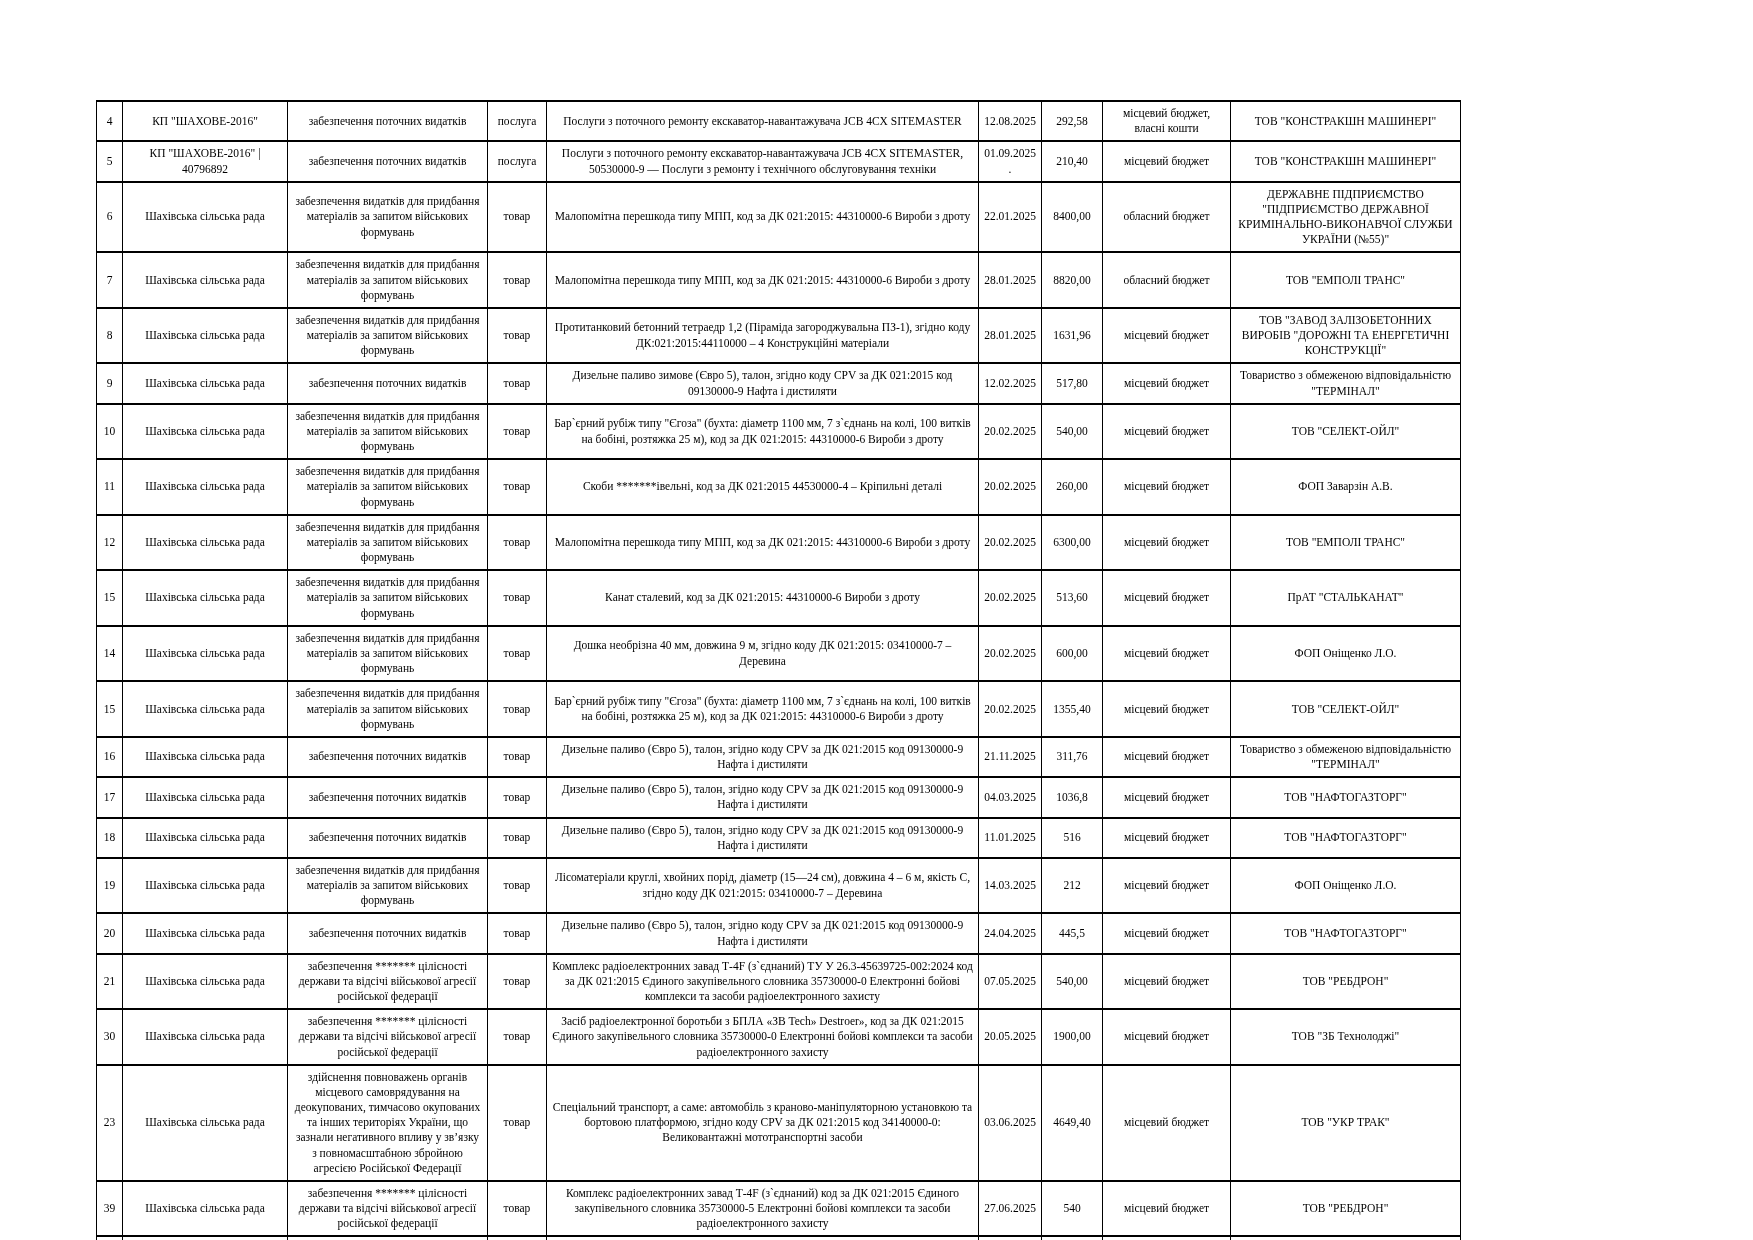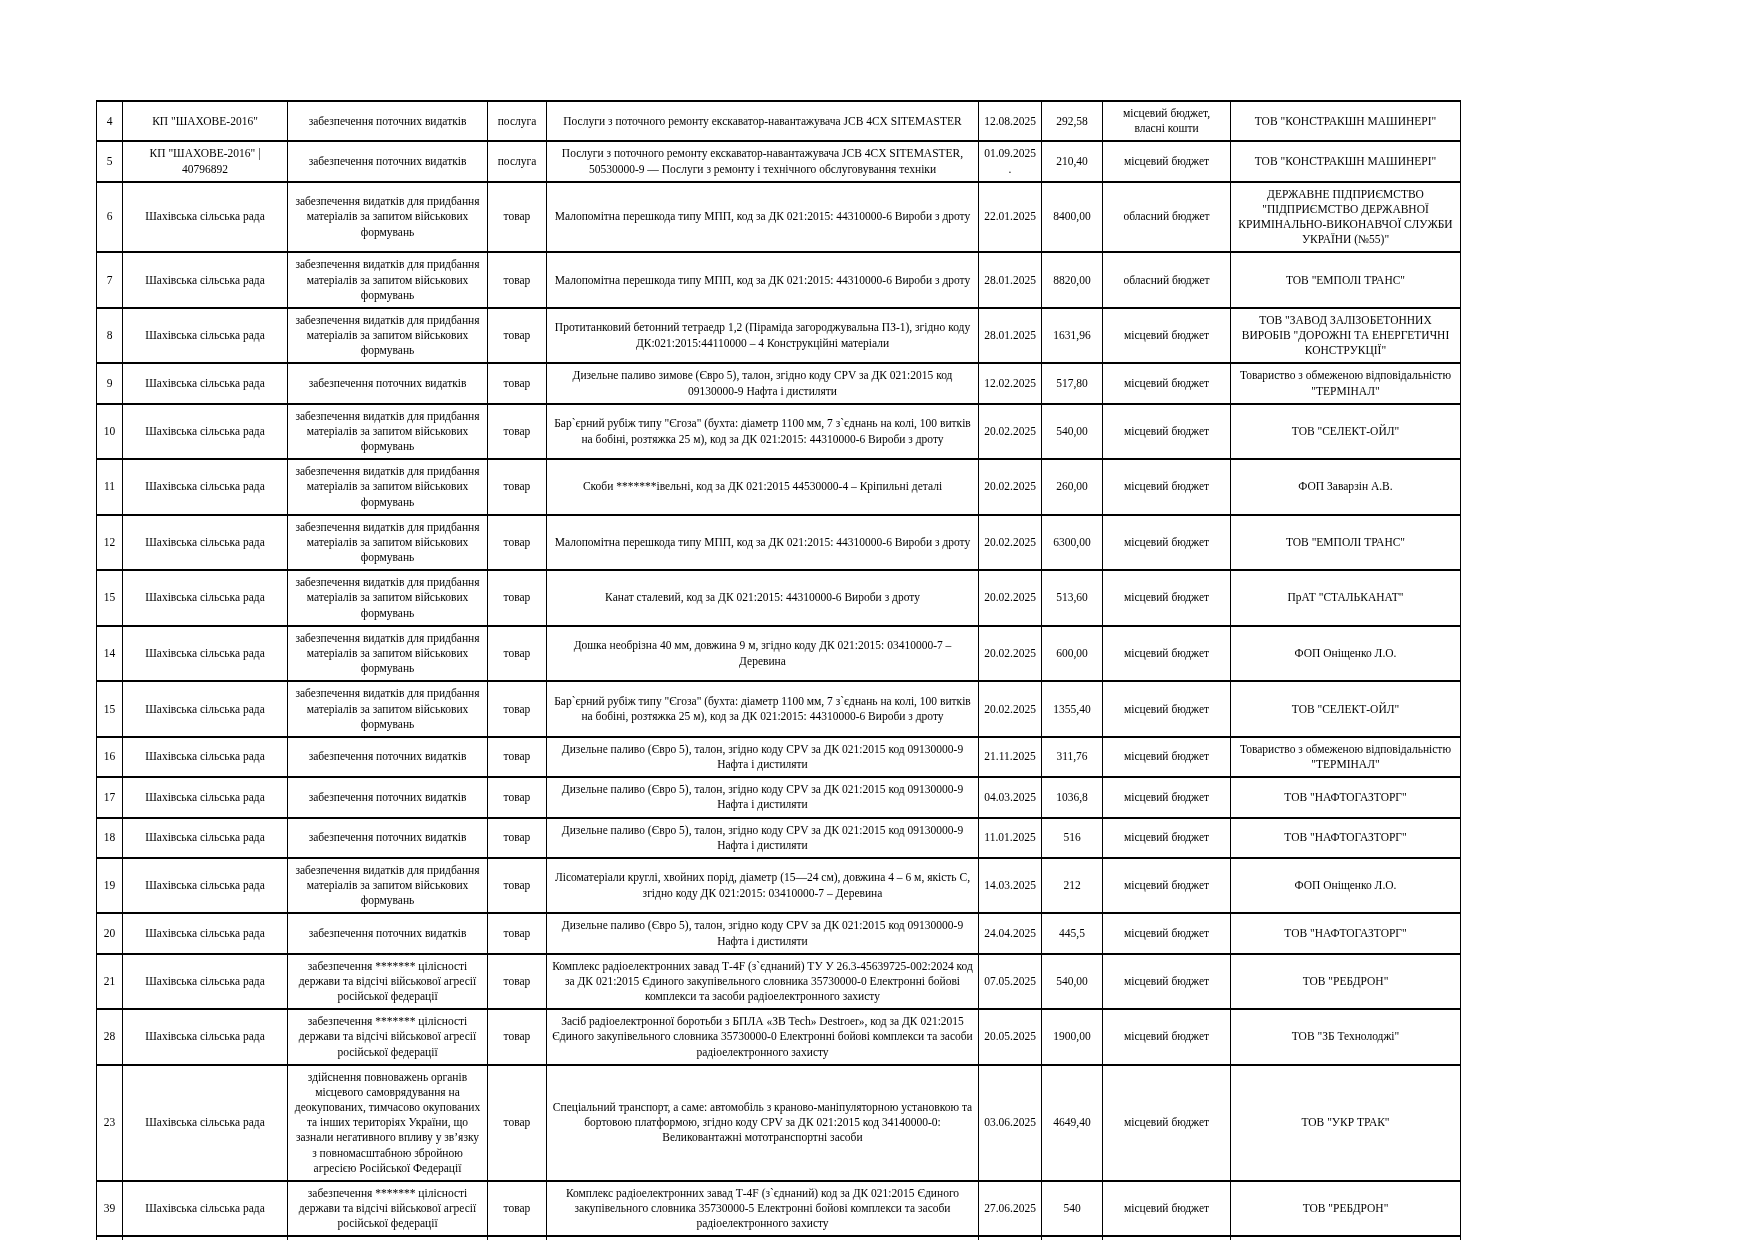--- a/index.html
+++ b/index.html
@@ -257,21 +257,21 @@
           <td class="cell-name">Шахівська сільська рада</td>
           <td class="cell-purpose">забезпечення ******* цілісності держави та відсічі військової агресії російської федерації</td>
           <td class="cell-type">товар</td>
           <td class="cell-description">Комплекс радіоелектронних завад Т-4F (з`єднаний) ТУ У 26.3-45639725-002:2024 код за ДК 021:2015 Єдиного закупівельного словника 35730000-0 Електронні бойові комплекси та засоби радіоелектронного захисту</td>
           <td class="cell-date">07.05.2025</td>
           <td class="cell-amount">540,00</td>
           <td class="cell-budget">місцевий бюджет</td>
           <td class="cell-supplier">ТОВ "РЕБДРОН"</td>
         </tr>
         <tr>
-          <td class="cell-num">28</td>
+          <td class="cell-num">30</td>
           <td class="cell-name">Шахівська сільська рада</td>
           <td class="cell-purpose">забезпечення ******* цілісності держави та відсічі військової агресії російської федерації</td>
           <td class="cell-type">товар</td>
           <td class="cell-description">Засіб радіоелектронної боротьби з БПЛА «ЗВ Tech» Destroer», код за ДК 021:2015 Єдиного закупівельного словника 35730000-0 Електронні бойові комплекси та засоби радіоелектронного захисту</td>
           <td class="cell-date">20.05.2025</td>
           <td class="cell-amount">1900,00</td>
           <td class="cell-budget">місцевий бюджет</td>
           <td class="cell-supplier">ТОВ "ЗБ Технолоджі"</td>
         </tr>
         <tr>

